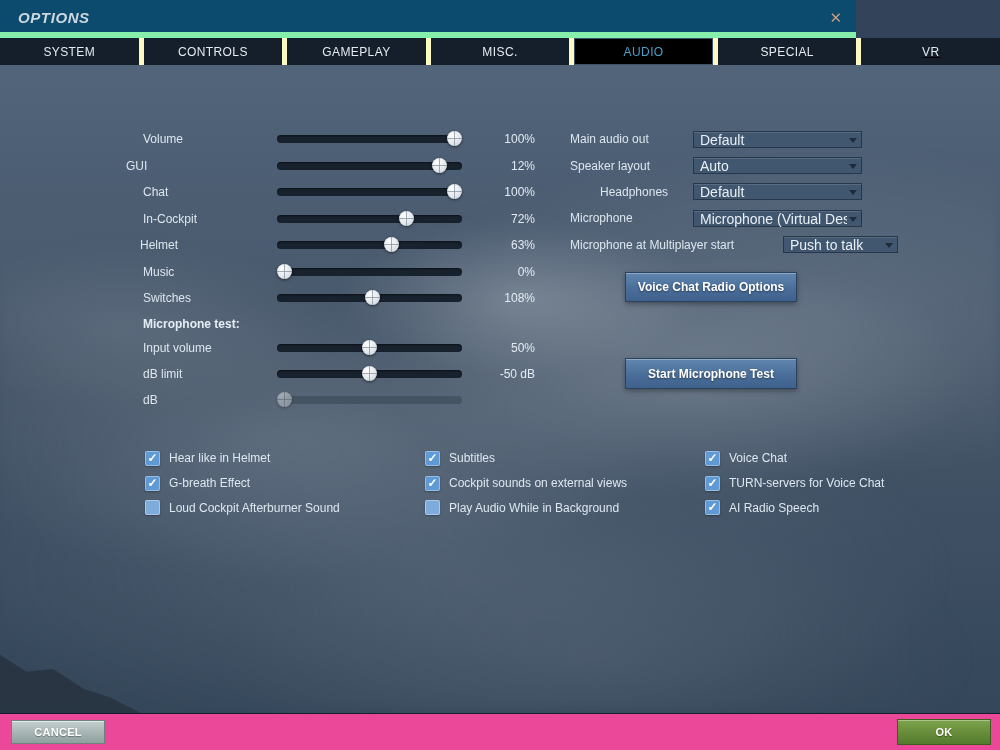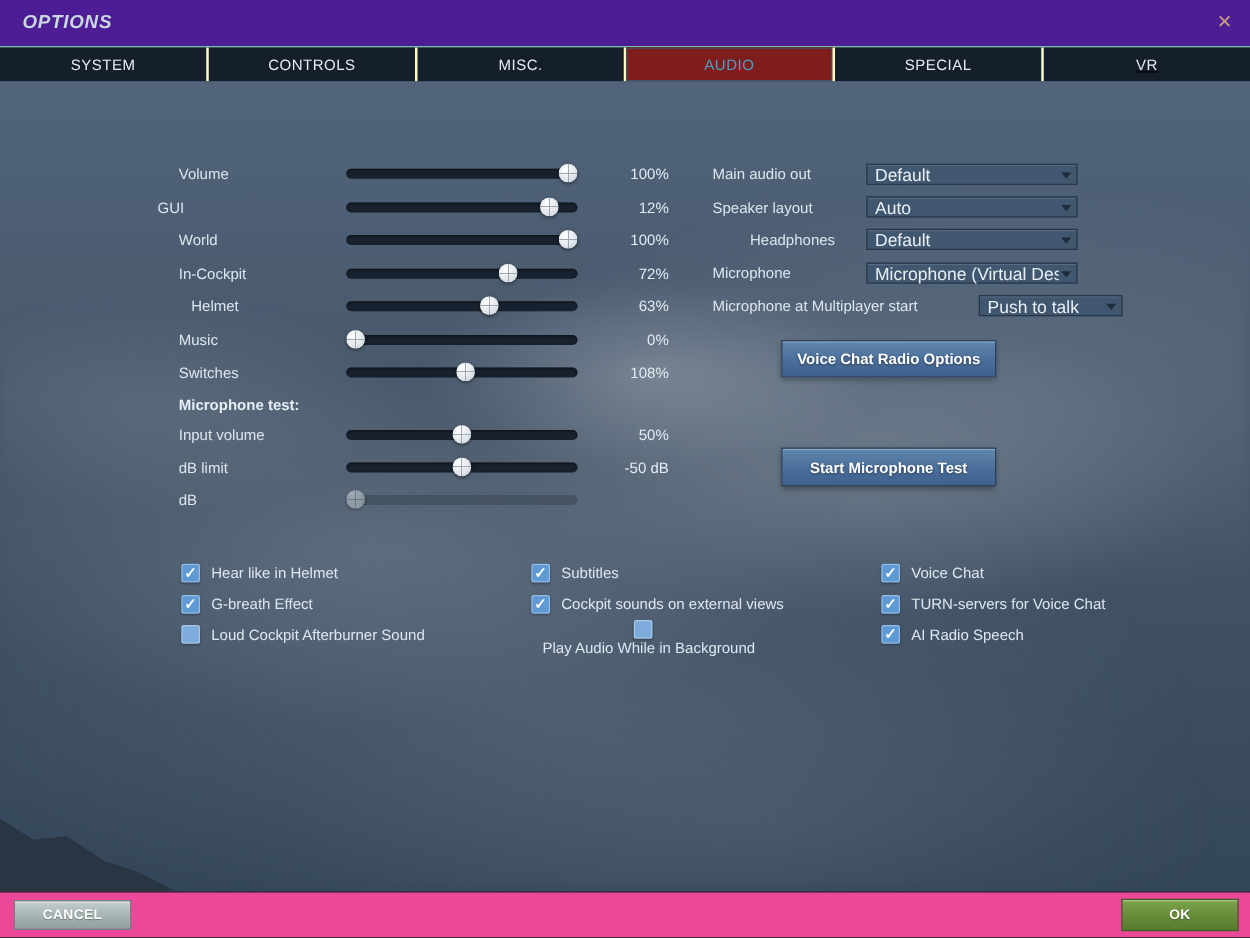--- a/index.html
+++ b/index.html
@@ -1,29 +1,29 @@
 <!DOCTYPE html>
 <html><head>
 <meta charset="utf-8">
 <style>
   html,body{margin:0;padding:0;background:#111;}
   *{box-sizing:border-box;font-family:"Liberation Sans",sans-serif;}
   .stage{position:relative;width:1000px;height:750px;overflow:hidden;background:#33445a;user-select:none;}
 
   
-  .titlebar{position:absolute;left:0;top:0;width:1000px;height:38px;background:#4c1d95;border-bottom:1px solid #86efac;}
+  .titlebar{position:absolute;left:0;top:0;width:856px;height:38px;background:#0c4a6e;border-bottom:6px solid #86efac;}
   .title{position:absolute;left:18px;top:9px;font-size:15px;font-weight:bold;font-style:italic;letter-spacing:.6px;color:#ccd8e0;}
   .close{position:absolute;right:14px;top:9px;font-size:15px;color:#c79e7f;cursor:pointer;line-height:18px;}
 
   
   .tabbar{position:absolute;left:0;top:38px;width:1000px;height:27px;display:flex;background:#141f2b;}
-  .tab{flex:1 1 0;display:flex;align-items:center;justify-content:center;border-right:2px solid #fef9c3;cursor:pointer;}
+  .tab{flex:1 1 0;display:flex;align-items:center;justify-content:center;border-right:5px solid #fef9c3;cursor:pointer;}
   .tab:last-child{border-right:none;text-decoration:underline;}
   .tab-label{font-size:12px;color:#e4ebf1;letter-spacing:.4px;}
-  .tab.active{background:#7f1d1d;box-shadow:inset 0 0 0 1px #3d5167;align-items:center;}
+  .tab.active{background:#000000;box-shadow:inset 0 0 0 1px #3d5167;align-items:center;}
   .tab.active .tab-label{color:#4b9fc6;}
 
   
   .sky{position:absolute;left:0;top:65px;width:1000px;height:648px;
     background:linear-gradient(180deg,#51647a 0%,#4c5d72 22%,#475769 48%,#3e4f63 72%,#344659 100%);}
   .clouds{position:absolute;left:0;top:65px;width:1000px;height:648px;filter:blur(6px);
     background:
       radial-gradient(ellipse 260px 110px at 52% 36%, rgba(195,202,210,.32), transparent 70%),
       radial-gradient(ellipse 420px 170px at 68% 48%, rgba(170,180,192,.30), transparent 70%),
       radial-gradient(ellipse 520px 200px at 30% 58%, rgba(155,167,180,.28), transparent 70%),
@@ -97,20 +97,23 @@
 
   <div class="tabbar" id="tabbar">
     <div class="tab">
         <span class="tab-label">SYSTEM</span>
       </div>
 
     <div class="tab">
         <span class="tab-label">CONTROLS</span>
       </div>
 
+    <div class="tab">
+        <span class="tab-label">GAMEPLAY</span>
+      </div>
 
     <div class="tab">
         <span class="tab-label">MISC.</span>
       </div>
 
     <div class="tab active">
         <span class="tab-label">AUDIO</span>
       </div>
 
     <div class="tab">
@@ -137,33 +140,33 @@
       <div class="handle" style="left: 170px;"></div>
     </div>
     <span class="sval" style="left: 455px; top: 131px;">100%</span>
 
     <span class="slabel" style="left: 126px; top: 157.5px;">GUI</span>
     <div class="track" style="left: 277px; top: 161.5px;">
       <div class="handle" style="left: 154.7px;"></div>
     </div>
     <span class="sval" style="left: 455px; top: 157.5px;">12%</span>
 
-    <span class="slabel" style="left: 143px; top: 184px;">World</span>
+    <span class="slabel" style="left: 143px; top: 184px;">Chat</span>
     <div class="track" style="left: 277px; top: 188px;">
       <div class="handle" style="left: 170px;"></div>
     </div>
     <span class="sval" style="left: 455px; top: 184px;">100%</span>
 
     <span class="slabel" style="left: 143px; top: 210.5px;">In-Cockpit</span>
     <div class="track" style="left: 277px; top: 214.5px;">
       <div class="handle" style="left: 122.4px;"></div>
     </div>
     <span class="sval" style="left: 455px; top: 210.5px;">72%</span>
 
-    <span class="slabel" style="left: 153px; top: 237px;">Helmet</span>
+    <span class="slabel" style="left: 140px; top: 237px;">Helmet</span>
     <div class="track" style="left: 277px; top: 241px;">
       <div class="handle" style="left: 107.1px;"></div>
     </div>
     <span class="sval" style="left: 455px; top: 237px;">63%</span>
 
     <span class="slabel" style="left: 143px; top: 263.5px;">Music</span>
     <div class="track" style="left: 277px; top: 267.5px;">
       <div class="handle" style="left: 0px;"></div>
     </div>
     <span class="sval" style="left: 455px; top: 263.5px;">0%</span>
@@ -250,21 +253,21 @@
       <span class="clabel">Subtitles</span>
     </div>
 
     <div class="crow" style="left: 425px; top: 471px;">
       <span class="cbox">
           <span class="tick">✓</span>
         </span>
       <span class="clabel">Cockpit sounds on external views</span>
     </div>
 
-    <div class="crow unchecked" style="left: 425px; top: 495.5px; flex-direction: column;">
+    <div class="crow unchecked" style="left: 425px; top: 495.5px;">
       <span class="cbox">
           <span class="tick">✓</span>
         </span>
       <span class="clabel">Play Audio While in Background</span>
     </div>
 
     <div class="crow" style="left: 705px; top: 446px;">
       <span class="cbox">
           <span class="tick">✓</span>
         </span>

